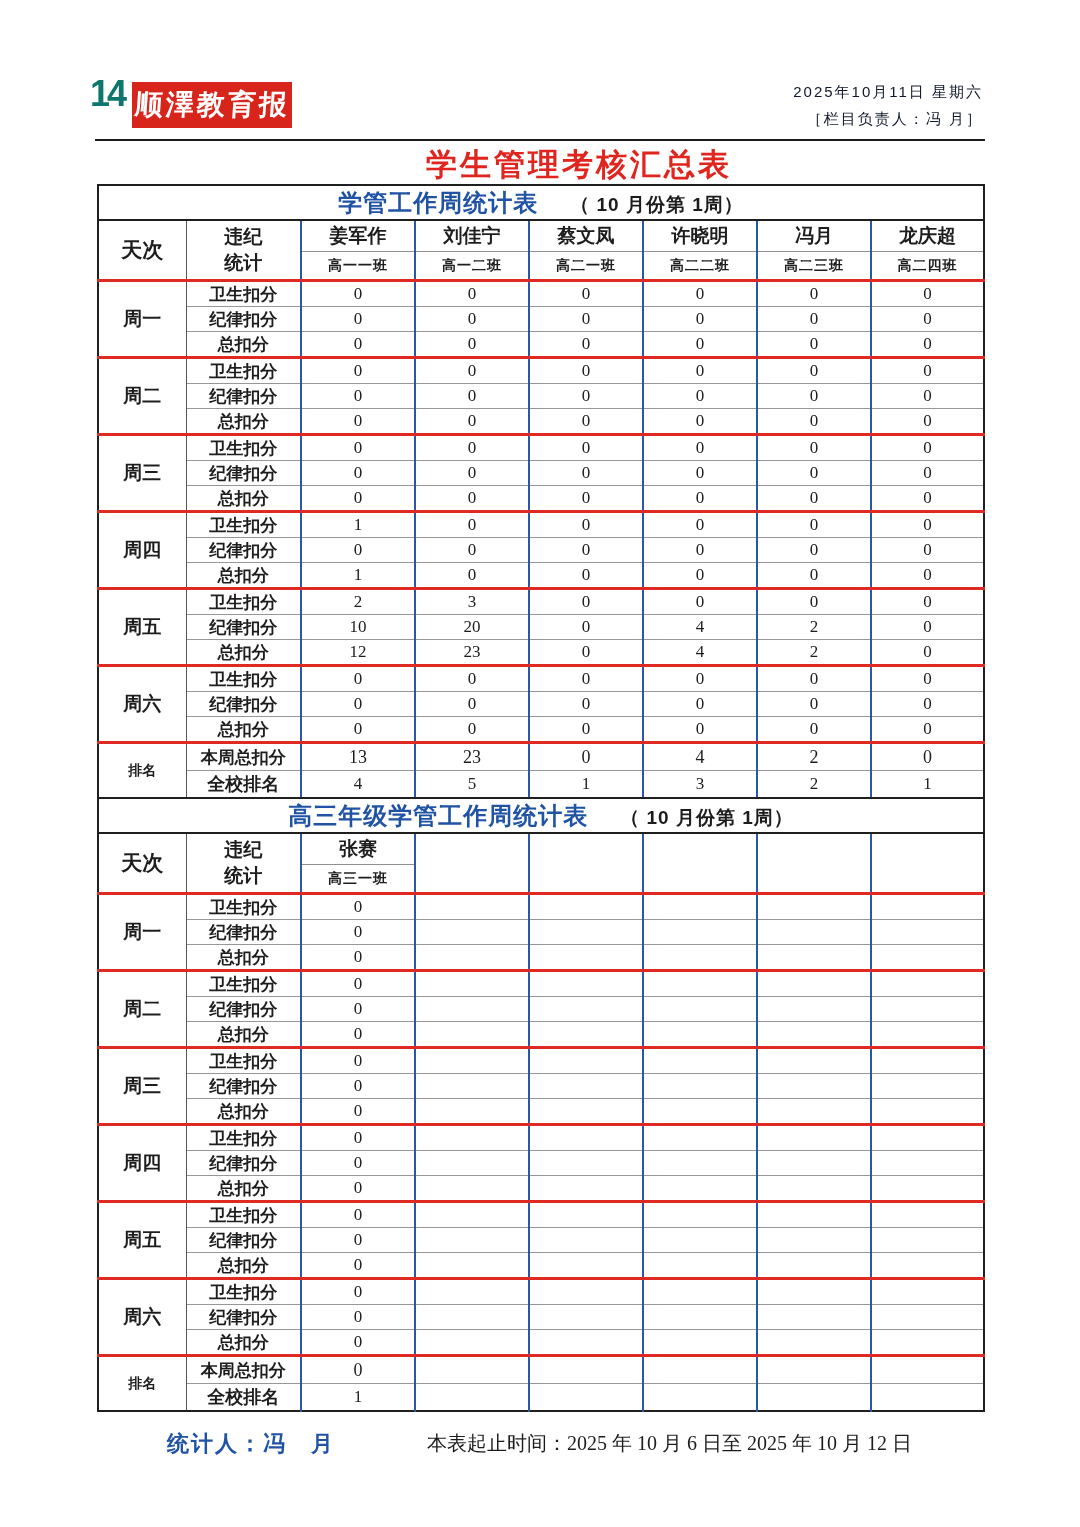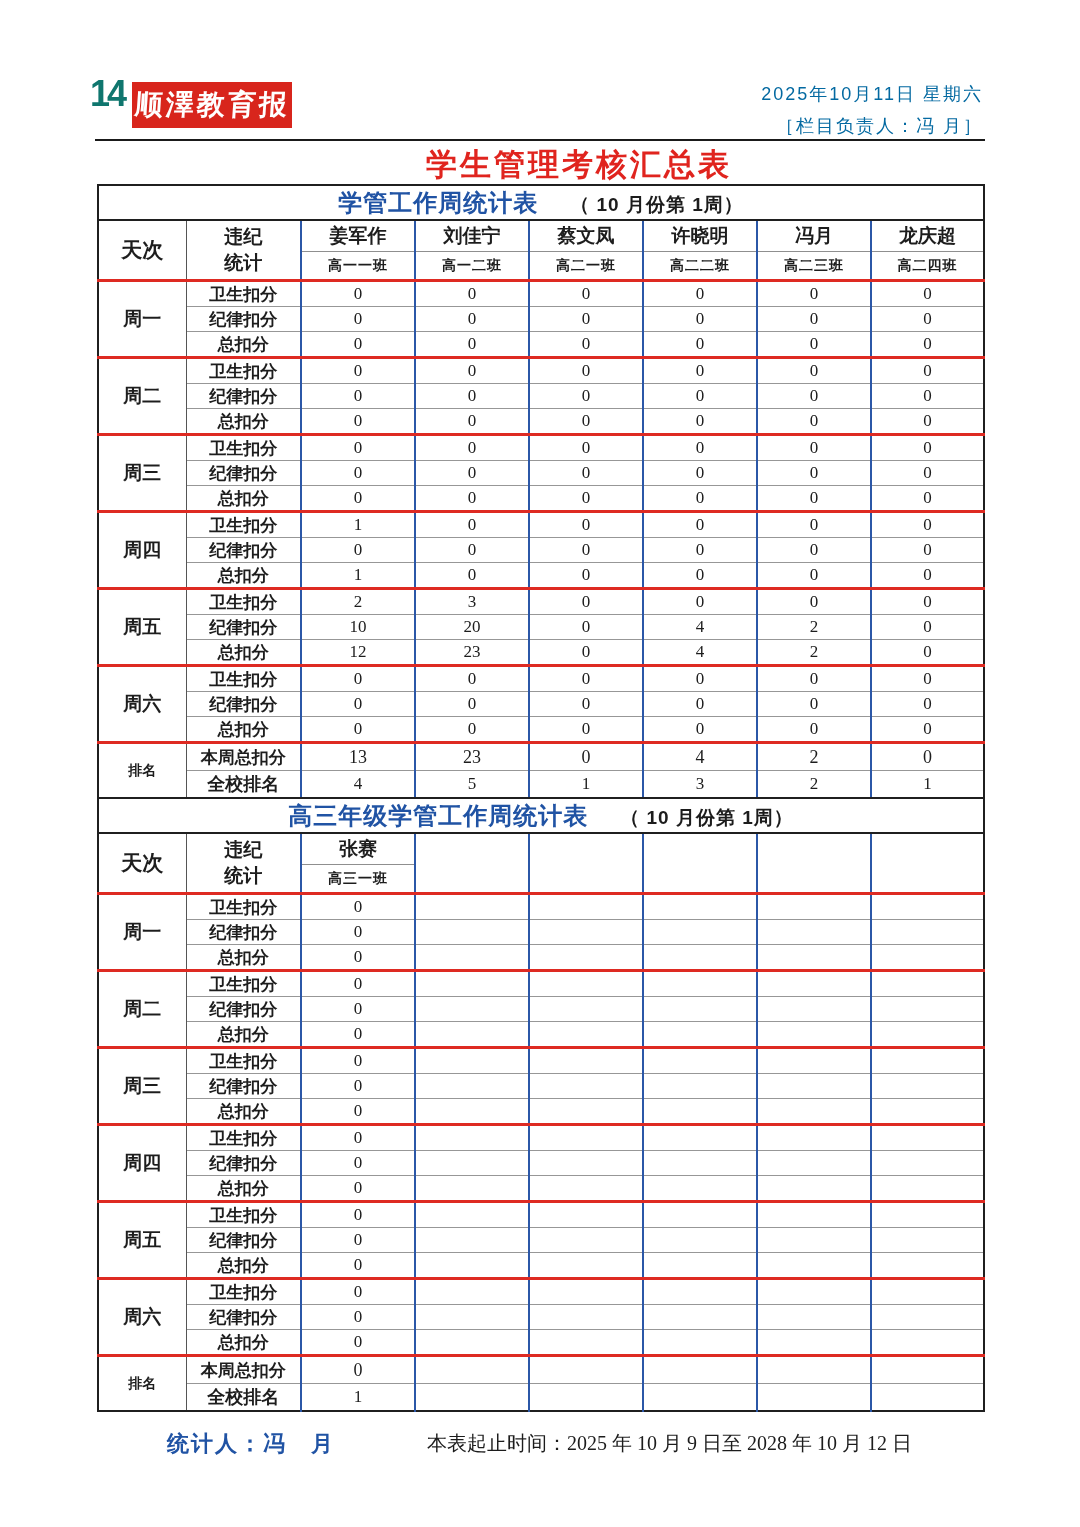--- a/index.html
+++ b/index.html
@@ -4,21 +4,21 @@
 <style>
   html,body{margin:0;padding:0;}
   body{width:1080px;height:1527px;background:#f6f6f4;font-family:"Liberation Sans",sans-serif;}
   .page{position:absolute;left:0;top:0;width:1080px;height:1527px;background:#ffffff;overflow:hidden;}
 
   
   .page-number{position:absolute;left:90px;top:76px;font-size:36px;font-weight:bold;color:#0f766e;letter-spacing:-3px;line-height:1;}
   .masthead-box{position:absolute;left:132px;top:82px;width:160px;height:46px;background:#d8251c;display:flex;align-items:center;justify-content:center;}
   .masthead-box span{color:#ffffff;font-size:28px;font-weight:bold;font-family:"Liberation Serif",serif;letter-spacing:3px;transform:skewX(-4deg);}
   .section-title{position:absolute;left:310px;top:84px;font-size:33px;font-weight:900;color:#1b1b1b;letter-spacing:5px;}
-  .header-right{position:absolute;right:97px;top:78px;text-align:right;color:#0369a1;font-size:18px;letter-spacing:2px;line-height:1.8;}
+  .header-right{position:absolute;right:97px;top:78px;text-align:right;color:#0f172a;font-size:15px;letter-spacing:2px;line-height:1.8;}
   .header-rule{position:absolute;left:95px;top:139px;width:890px;height:2px;background:#1a1a1a;}
   .main-title{position:absolute;left:0;top:144px;width:1080px;text-align:center;font-size:31px;font-weight:900;color:#e0241e;letter-spacing:3px;padding-left:39px;}
 
   
   .content{position:absolute;left:97px;top:184px;width:838px;}
   .sheet{border-collapse:collapse;table-layout:fixed;width:886px;border:2px solid #1f1f1f;background:#ffffff;}
   .t2 .sheet{margin-top:-2px;}
   .sheet td{padding:0;text-align:center;vertical-align:middle;color:#1d1d1d;overflow:hidden;white-space:nowrap;}
 
   .title-cell{height:33px;border-bottom:2px solid #1f1f1f;}
@@ -515,16 +515,16 @@
               <td class="val bl-blue c-red"></td>
               <td class="val bl-blue c-red"></td>
               <td class="val bl-blue c-red"></td>
               <td class="val bl-blue c-red"></td>
             </tr>
           </tbody>
         </table>
       </div>
     <div class="footer">
       <span class="stat-person">统计人：冯　月</span>
-      <span class="date-range">本表起止时间：2025 年 10 月  9 日至 2028 年 10 月 12 日</span>
+      <span class="date-range">本表起止时间：2025 年 10 月  6 日至 2025 年 10 月 12 日</span>
     </div>
   </div>
 </div>
 
 </body></html>

